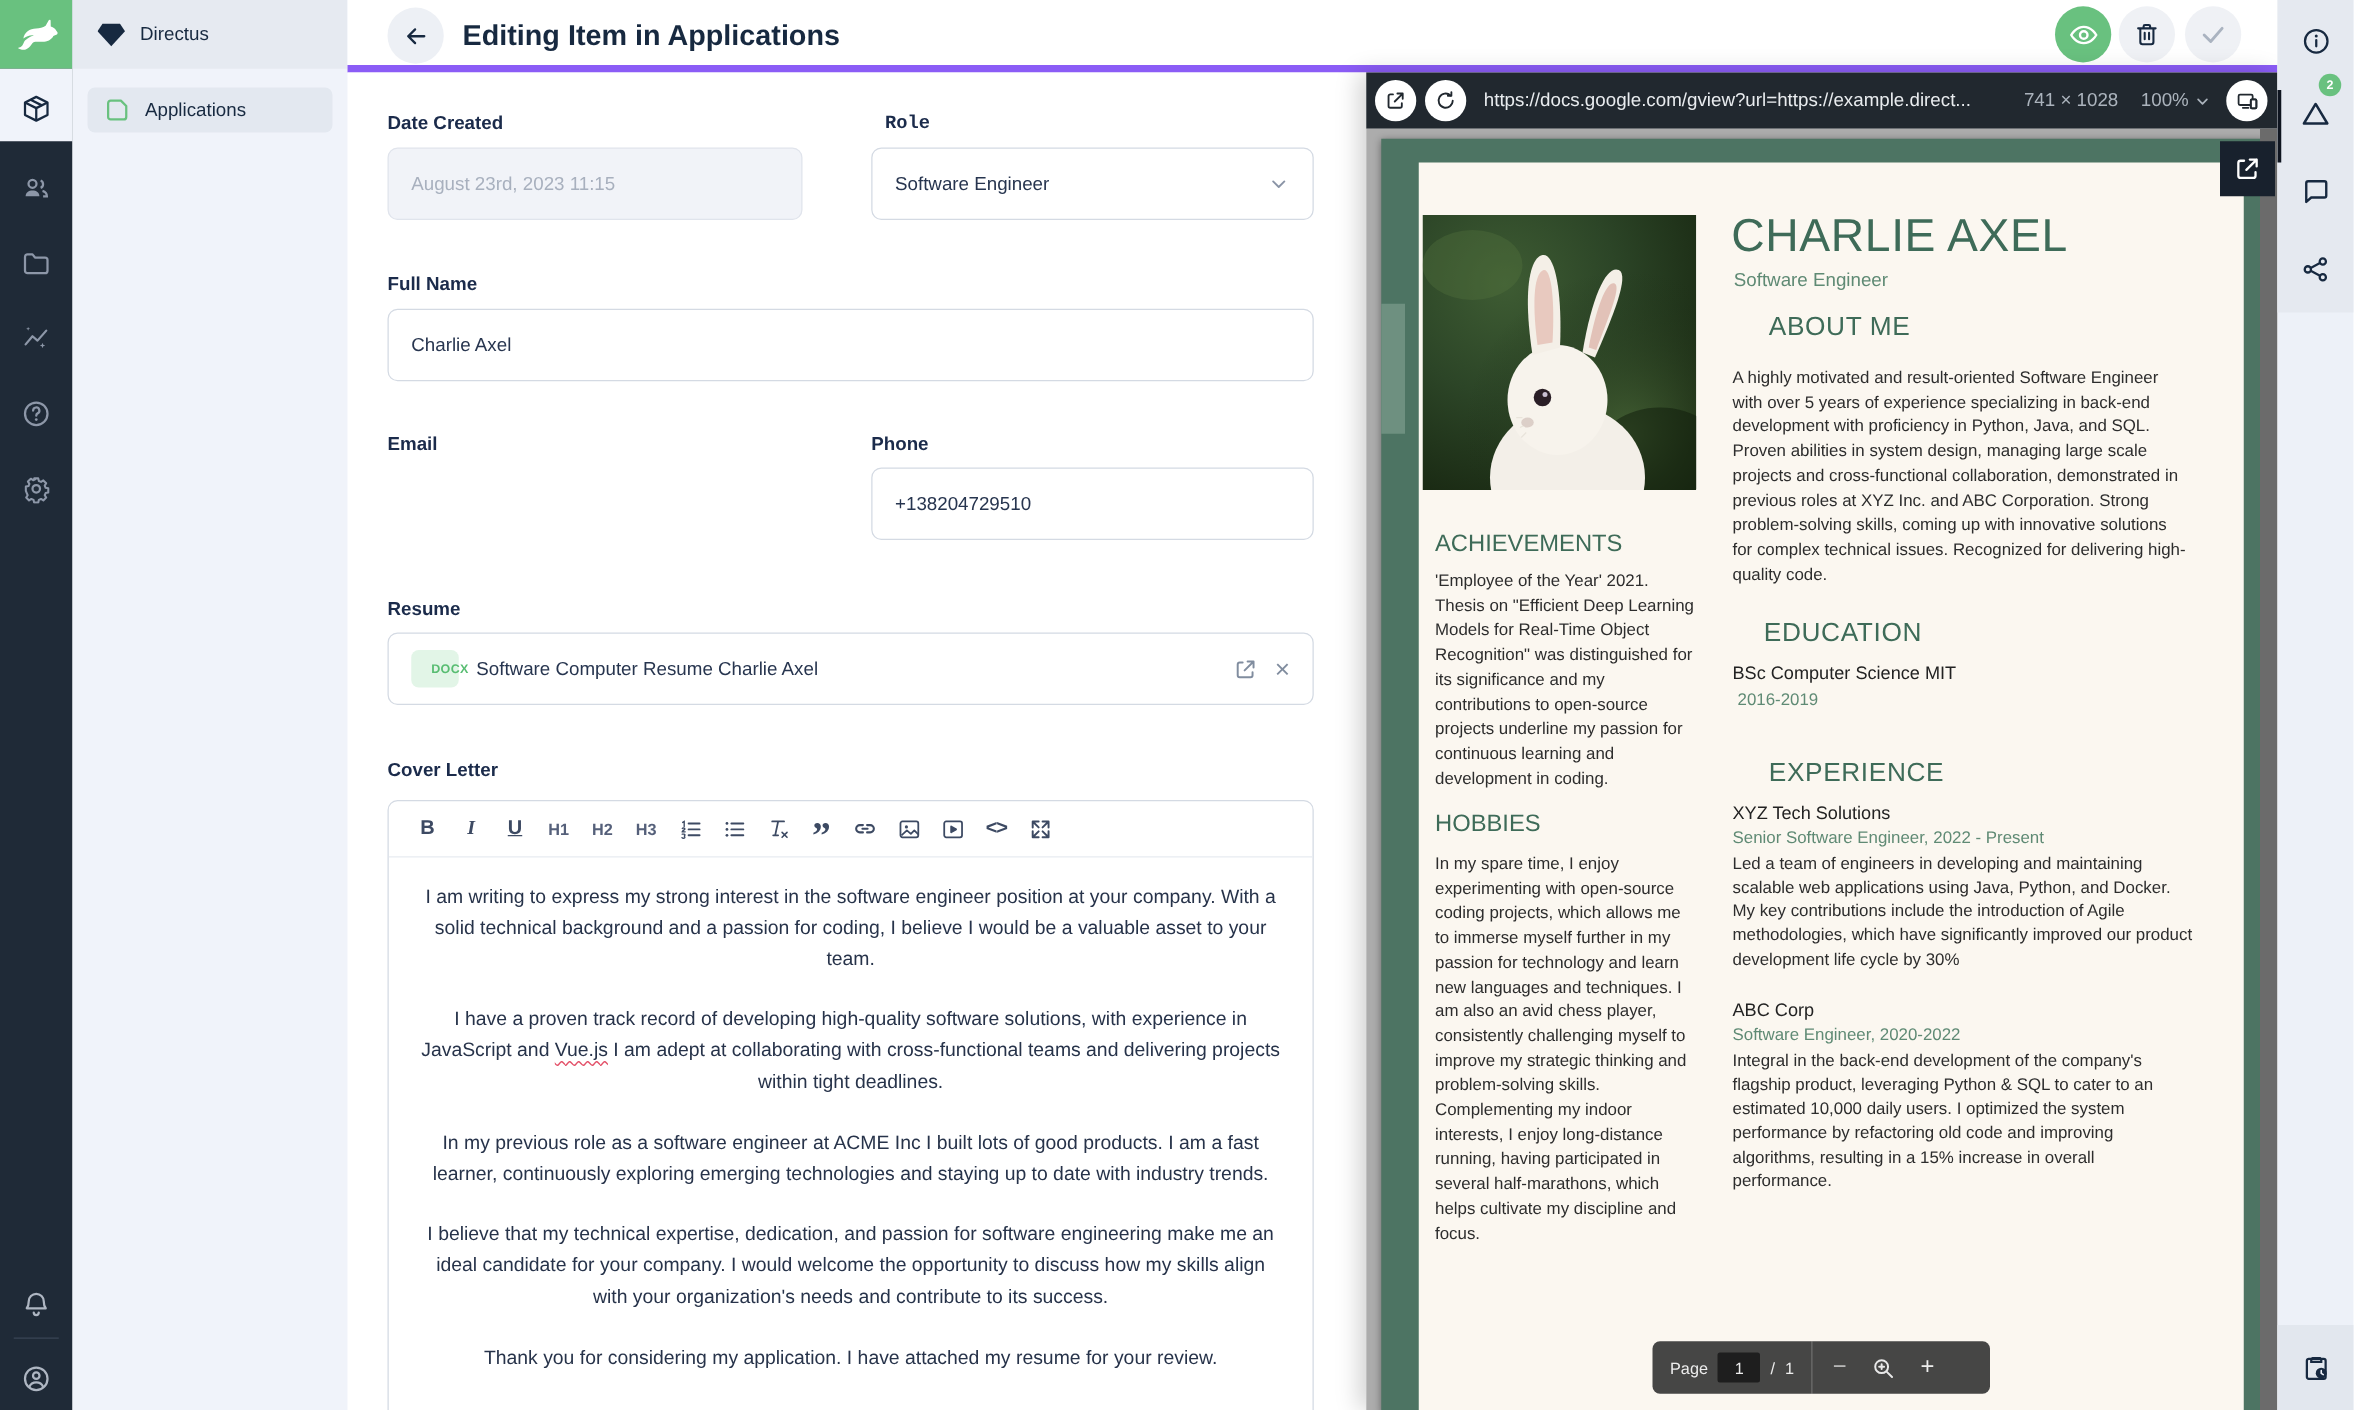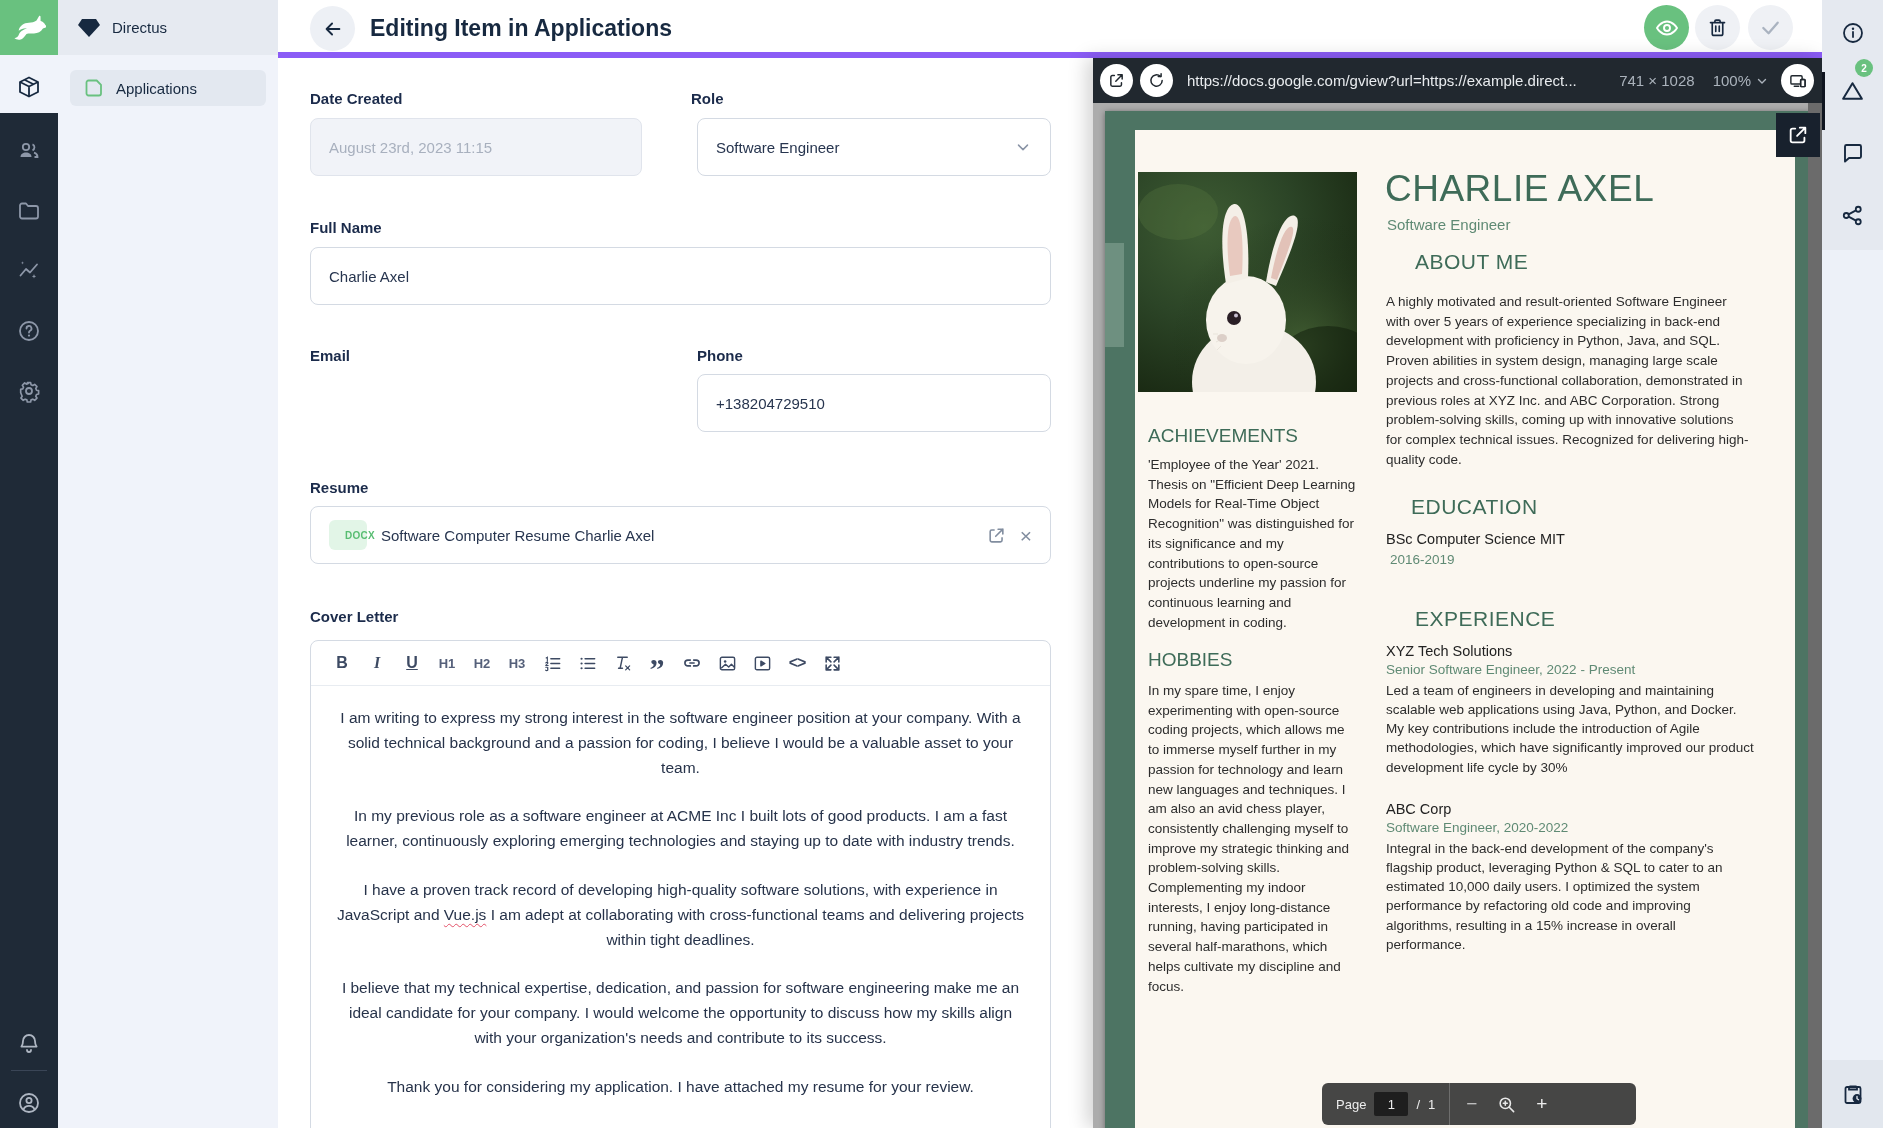--- a/index.html
+++ b/index.html
@@ -169,21 +169,21 @@
         </svg>
     </div>
   </div>
 
   <div class="abs form-area">
     <div class="f-label" style="left:32px; top:32px;">Date Created</div>
     <div class="f-field disabled" style="left:32px; top:60px; width:332px;">
       <span>August 23rd, 2023 11:15</span>
     </div>
 
-    <div class="f-label" style="left:413px; top:32px;">Role</div>
+    <div class="f-label" style="left:430px; top:32px;font-family:Liberation Mono, monospace;">Role</div>
     <div class="f-field" style="left:419px; top:60px; width:354px; justify-content:space-between;">
       <span>Software Engineer</span>
       <svg width="18" height="18" viewBox="0 0 24 24" fill="none" stroke="#8A94A6" stroke-width="2" stroke-linecap="round" stroke-linejoin="round">
           <path d="M6 9.5 12 15.5 18 9.5"></path>
         </svg>
     </div>
 
     <div class="f-label" style="left:32px; top:161px;">Full Name</div>
     <div class="f-field" style="left:32px; top:189px; width:741px;">
       <span>Charlie Axel</span>
@@ -257,22 +257,22 @@
           </span>
         <span class="tb" style="font-weight:700; letter-spacing:-1px;">&lt;&gt;</span>
         <span class="tb">
             <svg width="19" height="19" viewBox="0 0 24 24" fill="none" stroke="currentColor" stroke-width="2" stroke-linecap="round" stroke-linejoin="round">
               <path d="M14 4h6v6M10 20H4v-6M20 4l-6 6M4 20l6-6M4 10V4h6M20 14v6h-6M4 4l6 6M20 20l-6-6"></path>
             </svg>
           </span>
       </div>
       <div class="editor-body">
         <p>I am writing to express my strong interest in the software engineer position at your company. With a solid technical background and a passion for coding, I believe I would be a valuable asset to your team.</p>
+        <p><span>I have a proven track record of developing high-quality software solutions, with experience in JavaScript and </span><span class="squiggle">Vue.js</span><span> I am adept at collaborating with cross-functional teams and delivering projects within tight deadlines.</span></p>
         <p>In my previous role as a software engineer at ACME Inc I built lots of good products. I am a fast learner, continuously exploring emerging technologies and staying up to date with industry trends.</p>
-        <p><span>I have a proven track record of developing high-quality software solutions, with experience in JavaScript and </span><span class="squiggle">Vue.js</span><span> I am adept at collaborating with cross-functional teams and delivering projects within tight deadlines.</span></p>
         <p>I believe that my technical expertise, dedication, and passion for software engineering make me an ideal candidate for your company. I would welcome the opportunity to discuss how my skills align with your organization's needs and contribute to its success.</p>
         <p>Thank you for considering my application. I have attached my resume for your review.</p>
       </div>
     </div>
   </div>
 
   <div class="abs drawer">
     <div class="abs preview-topbar">
       <div class="tb-circle" style="margin-left:7px;">
         <svg width="17" height="17" viewBox="0 0 24 24" fill="none" stroke="currentColor" stroke-width="2.1" stroke-linecap="round" stroke-linejoin="round">
@@ -365,21 +365,21 @@
       </div>
 
       <div class="doc-scrollbar"></div>
 
       <div class="open-overlay">
         <svg width="22" height="22" viewBox="0 0 24 24" fill="none" stroke="#fff" stroke-width="2" stroke-linecap="round" stroke-linejoin="round">
             <path d="M9 5H6a2 2 0 0 0-2 2v11a2 2 0 0 0 2 2h11a2 2 0 0 0 2-2v-3M14 4h6v6M20 4 11 13"></path>
           </svg>
       </div>
 
-      <div class="pgbar" style="left:229px; top:970px; width:314px; height:42px;margin-top:10px;">
+      <div class="pgbar" style="left:229px; top:970px; width:270px; height:42px;">
         <div style="display:flex; align-items:center; gap:8px; padding:0 14px; border-right:1px solid rgba(255,255,255,.22);">
           <span>Page</span>
           <span style="background:#1E1E1E; width:34px; height:24px; display:flex; align-items:center; justify-content:center; border-radius:2px;">1</span>
           <span>/</span>
           <span>1</span>
         </div>
         <div style="display:flex; align-items:center; gap:20px; padding:0 16px; font-size:19px;">
           <span style="color:#BDBDBD;">−</span>
           <svg width="19" height="19" viewBox="0 0 24 24" fill="none" stroke="#E8E8E8" stroke-width="2" stroke-linecap="round">
               <circle cx="10.5" cy="10.5" r="6.5"></circle>

